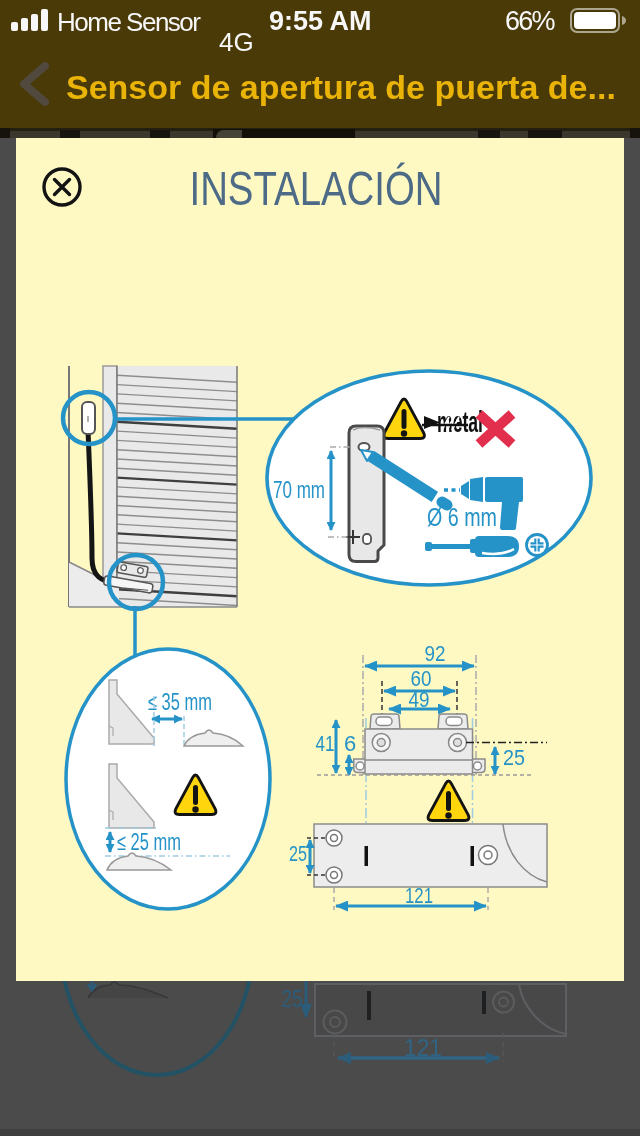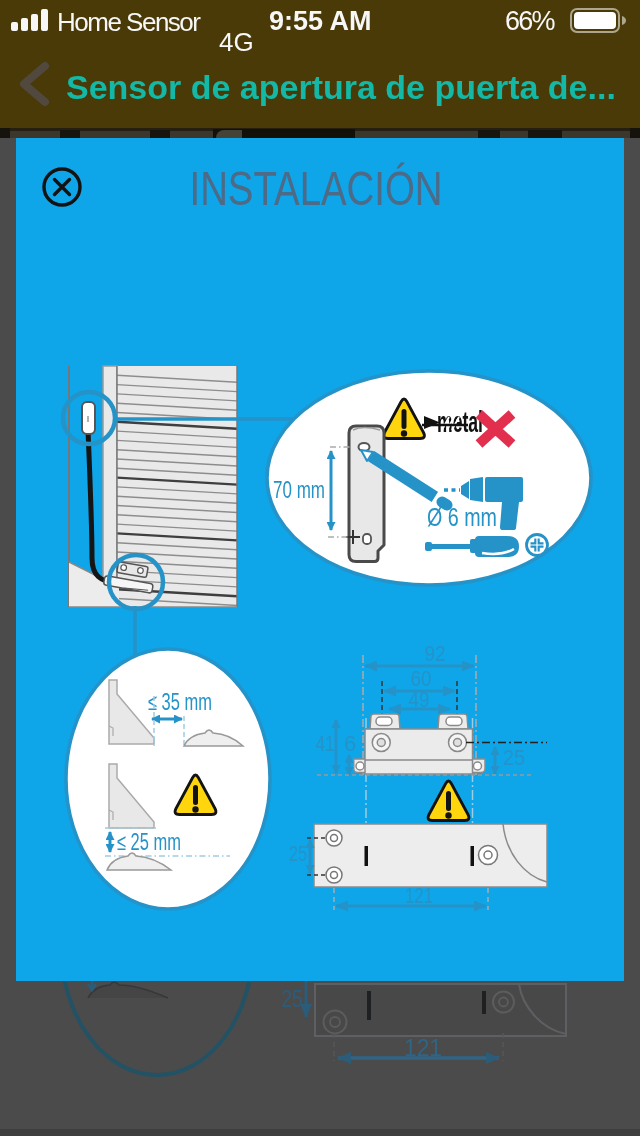--- a/index.html
+++ b/index.html
@@ -29,21 +29,21 @@
     <rect x="1" y="1" width="48" height="23" rx="6" fill="none" stroke="rgba(255,255,255,0.55)" stroke-width="2"></rect>
     <rect x="4" y="4" width="42" height="17" rx="4" fill="#ffffff"></rect>
     <path d="M52,8 q4,1.5 4,4.5 q0,3 -4,4.5 z" fill="rgba(255,255,255,0.55)"></path>
   </svg>
 </div>
 
 <div id="nav" class="abs" style="left:0;top:40px;width:640px;height:88px;">
   <svg class="abs" style="left:16px;top:22px" width="34" height="44" viewBox="0 0 34 44">
     <path d="M29,4 L8,22 L29,40" fill="none" stroke="#51493d" stroke-width="8" stroke-linecap="round" stroke-linejoin="round"></path>
   </svg>
-  <div class="abs" style="left:66px;top:28px;font-size:34px;font-weight:600;color:#14b8a6;letter-spacing:0px;white-space:nowrap;">Sensor de apertura de puerta de...</div>
+  <div class="abs" style="left:66px;top:28px;font-size:34px;font-weight:600;color:#eab308;letter-spacing:0px;white-space:nowrap;">Sensor de apertura de puerta de...</div>
 </div>
 
 <div id="strip" class="abs" style="left:0;top:128px;width:640px;height:10px;background:#3b372c;">
   <div class="abs" style="left:0;top:0;width:640px;height:3px;background:#241f10;"></div>
   <div class="abs" style="left:0;top:0;width:10px;height:10px;background:#15130c;"></div>
   <div class="abs" style="left:60px;top:2px;width:20px;height:8px;background:#17150e;"></div>
   <div class="abs" style="left:150px;top:2px;width:20px;height:8px;background:#17150e;"></div>
   <div class="abs" style="left:213px;top:1px;width:142px;height:9px;background:#121009;"></div>
   <div class="abs" style="left:216px;top:2px;width:26px;height:8px;background:#454237;border-radius:8px 0 0 0;"></div>
   <div class="abs" style="left:478px;top:2px;width:22px;height:8px;background:#17150e;"></div>
@@ -71,21 +71,21 @@
   <circle cx="503.5" cy="21" r="10.5" fill="none" stroke="#5a5c5e" stroke-width="2"></circle>
   <circle cx="503.5" cy="21" r="4.5" fill="none" stroke="#5a5c5e" stroke-width="1.8"></circle>
   <path d="M519,3 C522,24 540,48 566,53" fill="none" stroke="#5d5f62" stroke-width="2"></path>
   <path d="M334,52 L334,80 M503,52 L503,80" stroke="#55575a" stroke-width="1.5" stroke-dasharray="5 4"></path>
   <text x="423" y="75" font-size="24" fill="#306484" text-anchor="middle" textLength="38" lengthAdjust="spacingAndGlyphs">121</text>
   <path d="M338,77 L499,77" stroke="#306484" stroke-width="3.5" marker-start="url(#ad)" marker-end="url(#ad)"></path>
   <rect x="0" y="148" width="640" height="7" fill="#3e3e3e"></rect>
 </svg>
 </div>
 
-<div id="modal" class="abs" style="left:16px;top:138px;width:608px;height:843px;background:#0ea5e9;">
+<div id="modal" class="abs" style="left:16px;top:138px;width:608px;height:843px;background:#fef9c3;">
 <svg width="608" height="843" viewBox="0 0 608 843">
   <defs>
     <marker id="ab" markerUnits="userSpaceOnUse" markerWidth="13" markerHeight="11" refX="12" refY="5.5" orient="auto-start-reverse">
       <path d="M0,0 L13,5.5 L0,11 z" fill="#2593c8"></path>
     </marker>
     <marker id="as" markerUnits="userSpaceOnUse" markerWidth="9" markerHeight="9" refX="8" refY="4.5" orient="auto-start-reverse">
       <path d="M0,0 L9,4.5 L0,9 z" fill="#2593c8"></path>
     </marker>
     <g id="warntri">
       <path d="M-2.8,-19.5 Q0,-24.5 2.8,-19.5 L19.5,11.5 Q22.5,17.5 16,17.5 L-16,17.5 Q-22.5,17.5 -19.5,11.5 Z" fill="#ffd60e" stroke="#131313" stroke-width="2.8" stroke-linejoin="round"></path>

